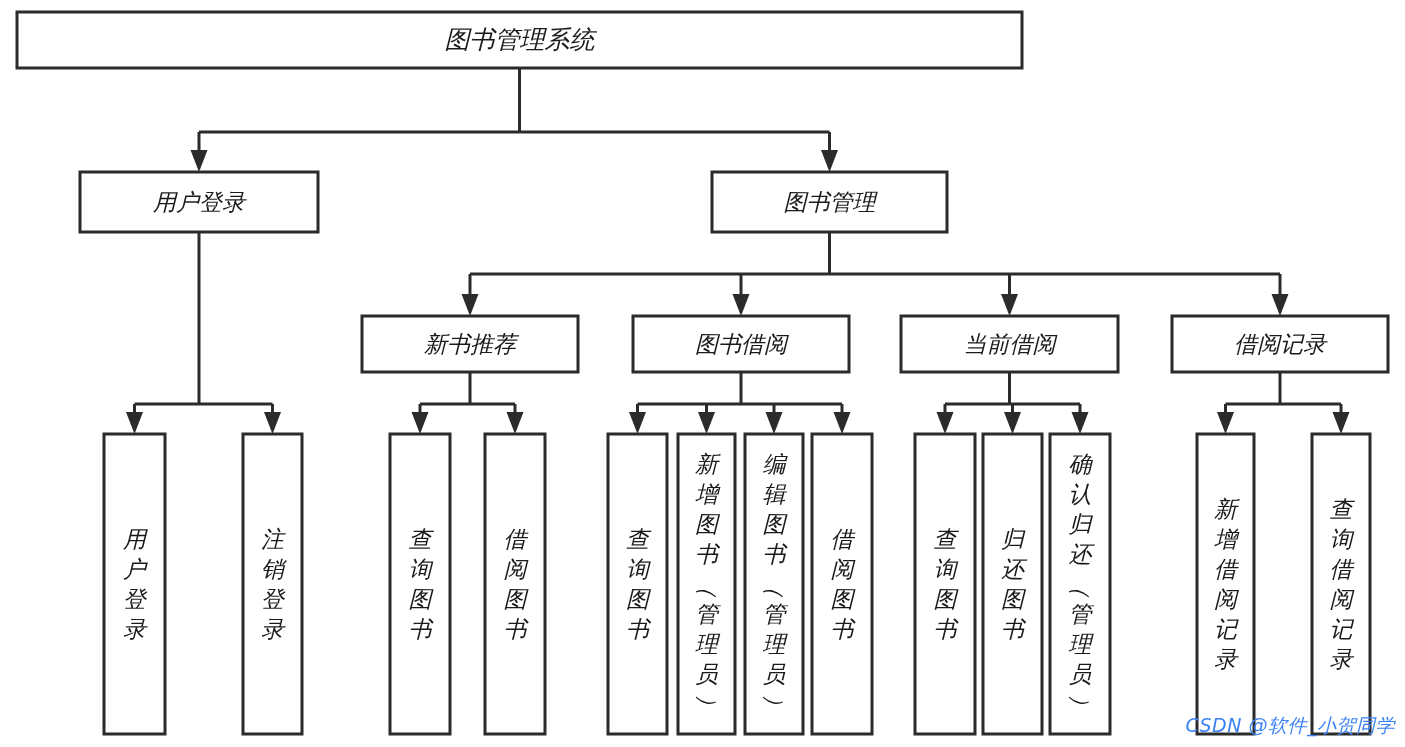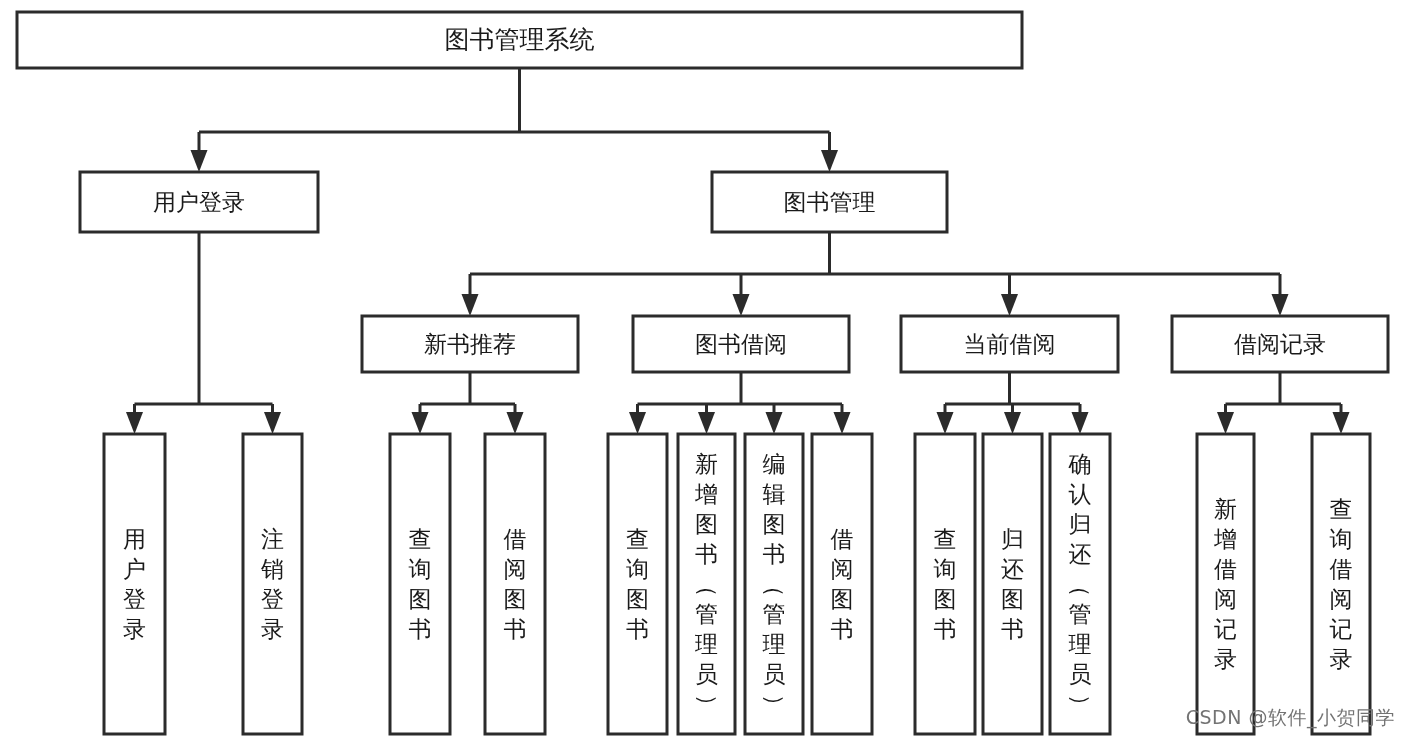--- a/index.html
+++ b/index.html
@@ -12,20 +12,21 @@
     width: 1405px;
     height: 747px;
     font-family: "DejaVu Sans", "Liberation Sans", sans-serif;
     overflow: hidden;
     position: relative;
   }
   #diagram-root {
     position: relative;
     width: 1405px;
     height: 747px;
+    font-style: italic;
   }
   svg.diagram-canvas {
     position: absolute;
     left: 0;
     top: 0;
     width: 1405px;
     height: 747px;
     display: block;
   }
   .node-box {
@@ -57,22 +58,22 @@
   }
   .leaf-label-group text {
     fill: #1a1a1a;
     font-family: "DejaVu Sans", "Liberation Sans", sans-serif;
     font-size: 23px;
     text-anchor: middle;
   }
   .watermark {
     position: absolute;
     right: 10px;
-    bottom: 16px;
-    color: #737373;
+    bottom: 8px;
+    color: #3b82f6;
     font-size: 19px;
     font-family: "DejaVu Sans", "Liberation Sans", sans-serif;
     letter-spacing: 0.5px;
     white-space: nowrap;
     user-select: none;
   }
 </style>
 </head>
 <body>
 

